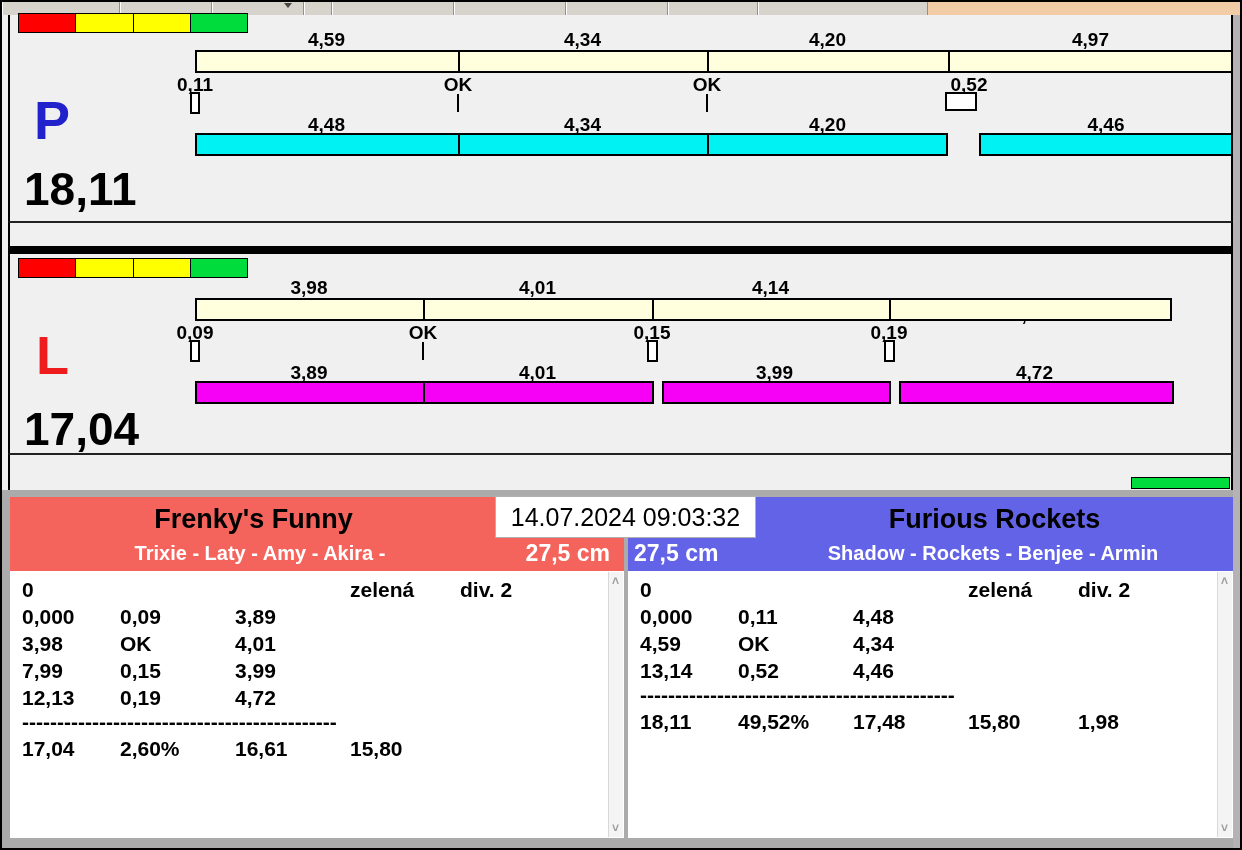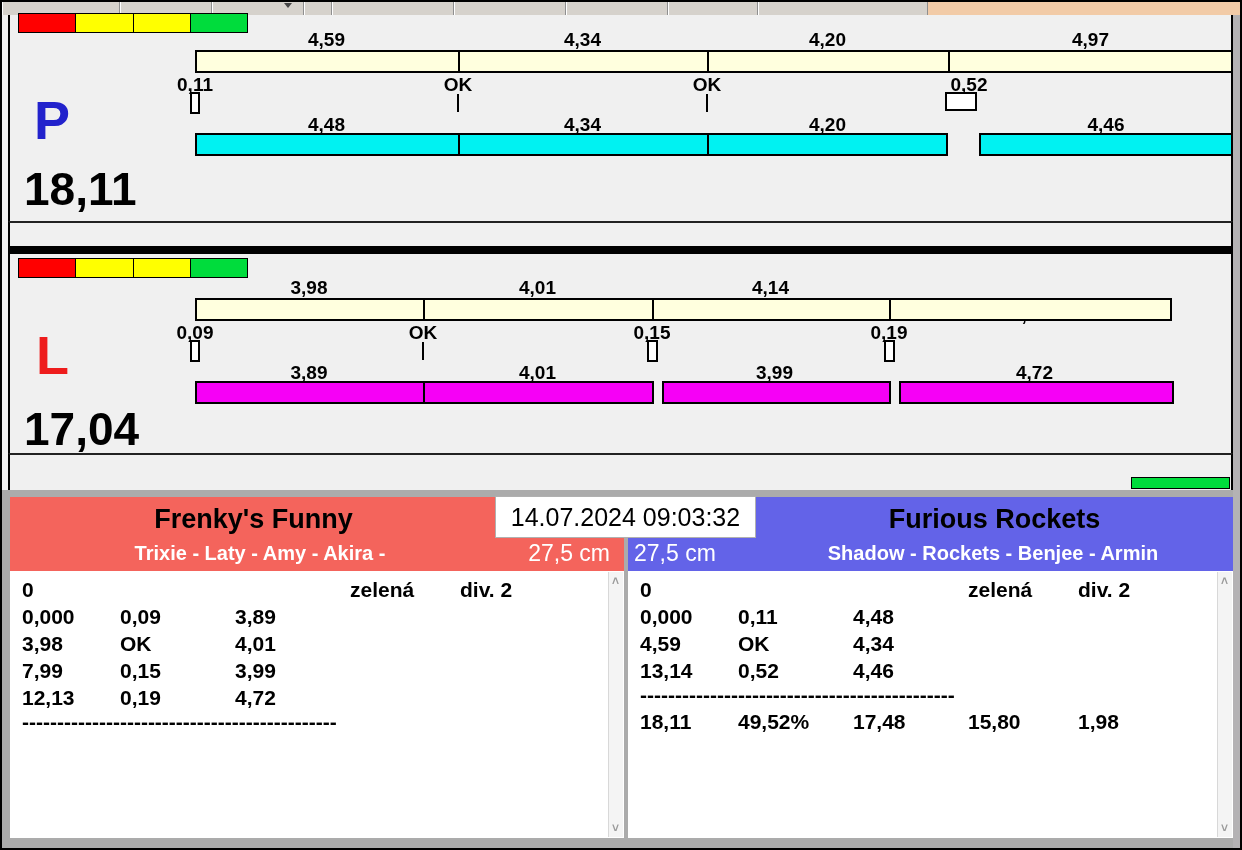--- a/index.html
+++ b/index.html
@@ -49,21 +49,21 @@
   .lane-total { position:absolute; font-size:46px; font-weight:bold; line-height:1; color:#000; }
   .sub-strip { position:absolute; left:8px; width:1225px; box-sizing:border-box; border-top:2px solid #222; background:var(--bg); border-left:2px solid #000; border-right:2px solid #000; }
   .divider-black { position:absolute; left:8px; width:1225px; height:8px; background:#000; }
   .green-bar { position:absolute; background:var(--green); border:1px solid #000; box-sizing:border-box; }
   
   .bottom { left:2px; top:490px; width:1231px; height:358px; background:#ABABAB; }
   .team-panel { position:absolute; top:7px; height:341px; }
   .team-header { position:absolute; left:0; right:0; top:0; height:74px; }
   .team-title { position:absolute; top:0; height:41px; line-height:44px; font-size:27px; font-weight:bold; text-align:center; color:#000; white-space:nowrap; }
   .team-dogs { position:absolute; top:41px; height:33px; line-height:30px; font-size:20px; font-weight:bold; text-align:center; color:#fff; white-space:nowrap; }
-  .team-size { position:absolute; top:41px; height:17px; line-height:31px; font-size:23px; font-weight:normal; color:#fff; white-space:nowrap; }
+  .team-size { position:absolute; top:41px; height:17px; line-height:31px; font-size:23px; font-weight:bold; color:#fff; white-space:nowrap; }
   .team-body { position:absolute; left:0; right:0; top:74px; bottom:0; background:#fff; overflow:hidden; }
   .trow { height:27px; line-height:27px; white-space:nowrap; padding-left:12px; }
   .trow span { display:inline-block; font-weight:bold; font-size:21px; }
   .c1 { width:98px; } .c2 { width:115px; } .c3 { width:115px; } .c4 { width:110px; }
   .dashes { height:24px; line-height:22px; padding-left:12px; font-weight:bold; font-size:21px; letter-spacing:0px; white-space:nowrap; overflow:hidden; }
   .sbar { position:absolute; right:1px; top:1px; bottom:1px; width:14px; background:#F4F4F4; border-left:1px solid #D8D8D8; }
   .sarrow { position:absolute; left:0; width:13px; height:14px; color:#9a9a9a; font-size:12px; font-weight:bold; text-align:center; line-height:14px; cursor:default; }
   .datetime-box {
     left:495px; top:496px; width:261px; height:42px; background:#fff;
     border:1px solid #B0B0B0; box-sizing:border-box; z-index:10;
@@ -200,20 +200,23 @@
         <div class="trow">
           <span class="c1">3,98</span><span class="c2">OK</span><span class="c3">4,01</span><span class="c4"></span><span></span>
         </div>
         <div class="trow">
           <span class="c1">7,99</span><span class="c2">0,15</span><span class="c3">3,99</span><span class="c4"></span><span></span>
         </div>
         <div class="trow">
           <span class="c1">12,13</span><span class="c2">0,19</span><span class="c3">4,72</span><span class="c4"></span><span></span>
         </div>
         <div class="dashes">---------------------------------------------</div>
+        <div class="trow">
+          <span class="c1">17,04</span><span class="c2">2,60%</span><span class="c3">16,61</span><span class="c4">15,80</span><span></span>
+        </div>
       </div>
       <div class="sbar">
         <div class="sarrow" style="top:2px;">˄</div>
         <div class="sarrow" style="bottom:2px;">˅</div>
       </div>
     </div>
   </div>
 
   <div class="team-panel" style="left:626px; width:605px;">
     <div class="team-header" style="background:var(--team-blue);">

